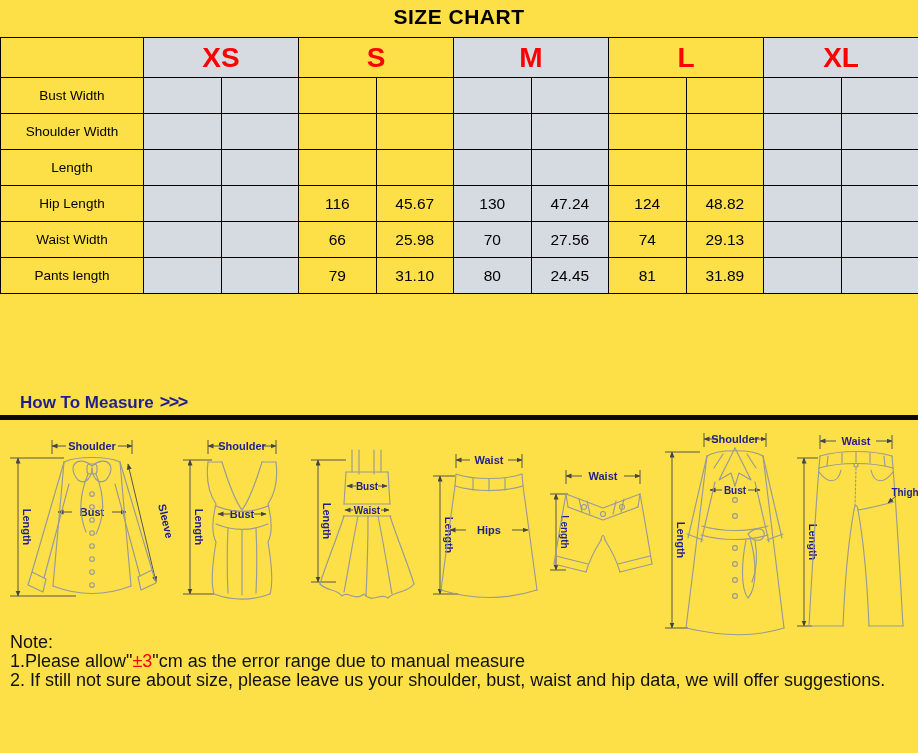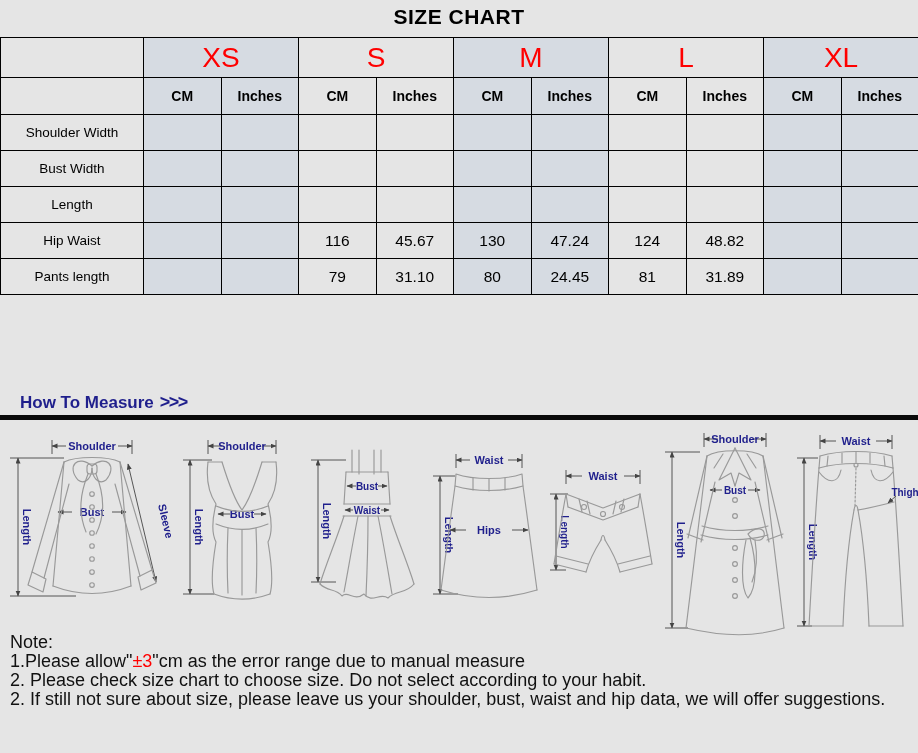--- a/index.html
+++ b/index.html
@@ -6,31 +6,31 @@
     --navy:#1f1f8c;
     --red:#ff0000;
     --shade:#d6dbe2;
     --ink:#000;
     --gline:#999999;
     --dline:#555555;
   }
   *{box-sizing:border-box;margin:0;padding:0;}
   html,body{background:#fff;}
   body{font-family:"Liberation Sans",sans-serif;color:var(--ink);}
-  .page{position:relative;width:918px;height:753px;background:#e5e5e5;overflow:hidden;}
+  .page{position:relative;width:918px;height:753px;background:#fde047;overflow:hidden;}
 
   
   .title{position:absolute;top:5px;left:0;width:918px;text-align:center;
          font-size:21px;font-weight:bold;letter-spacing:.5px;}
 
   
   .size-table{position:absolute;top:37px;left:0;width:918px;border-collapse:collapse;table-layout:fixed;}
   .size-table td{border:1px solid #000;text-align:center;vertical-align:middle;overflow:hidden;padding:0;}
   .size-table .shade{background:var(--shade);}
-  .size-row td.size{height:40px;font-size:28px;font-weight:normal;color:var(--red);margin-left:36px;}
+  .size-row td.size{height:40px;font-size:28px;font-weight:bold;color:var(--red);margin-left:36px;}
   .unit-row td{height:37px;font-size:14px;font-weight:bold;}
   .size-table tbody td{height:36px;font-size:15.5px;}
   .size-table tbody td.rowlabel{font-size:13.5px;}
 
   
   .measure-heading{position:absolute;top:392px;left:20px;color:var(--navy);
                    font-size:17px;font-weight:bold;white-space:nowrap;}
   .measure-heading .chev{font-weight:900;letter-spacing:-1.5px;margin-left:6px;font-size:18px;}
   .measure-rule{position:absolute;top:415px;left:0;width:918px;height:5px;background:#0a0a0a;}
 
@@ -71,84 +71,84 @@
     </colgroup>
     <thead>
       <tr class="size-row">
         <td class="rowlabel"></td>
         <td colspan="2" class="size shade">XS</td>
         <td colspan="2" class="size">S</td>
         <td colspan="2" class="size shade">M</td>
         <td colspan="2" class="size">L</td>
         <td colspan="2" class="size shade">XL</td>
       </tr>
-      <tr class="unit-row">
-        <td class="rowlabel"></td>
-        <td class="shade">CM</td>
-        <td class="shade">Inches</td>
-        <td>CM</td>
-        <td>Inches</td>
-        <td class="shade">CM</td>
-        <td class="shade">Inches</td>
-        <td>CM</td>
-        <td>Inches</td>
-        <td class="shade">CM</td>
-        <td class="shade">Inches</td>
-      </tr>
     </thead>
     <tbody>
         <tr>
+          <td class="rowlabel">Bust Width</td>
+          <td class="shade"></td>
+          <td class="shade"></td>
+          <td></td>
+          <td></td>
+          <td class="shade"></td>
+          <td class="shade"></td>
+          <td></td>
+          <td></td>
+          <td class="shade"></td>
+          <td class="shade"></td>
+        </tr>
+        <tr>
           <td class="rowlabel">Shoulder Width</td>
           <td class="shade"></td>
           <td class="shade"></td>
           <td></td>
           <td></td>
           <td class="shade"></td>
           <td class="shade"></td>
           <td></td>
           <td></td>
           <td class="shade"></td>
           <td class="shade"></td>
         </tr>
         <tr>
-          <td class="rowlabel">Bust Width</td>
-          <td class="shade"></td>
-          <td class="shade"></td>
-          <td></td>
-          <td></td>
-          <td class="shade"></td>
-          <td class="shade"></td>
-          <td></td>
-          <td></td>
-          <td class="shade"></td>
-          <td class="shade"></td>
-        </tr>
-        <tr>
           <td class="rowlabel">Length</td>
           <td class="shade"></td>
           <td class="shade"></td>
           <td></td>
           <td></td>
           <td class="shade"></td>
           <td class="shade"></td>
           <td></td>
           <td></td>
           <td class="shade"></td>
           <td class="shade"></td>
         </tr>
         <tr>
-          <td class="rowlabel">Hip Waist</td>
+          <td class="rowlabel">Hip Length</td>
           <td class="shade"></td>
           <td class="shade"></td>
           <td>116</td>
           <td>45.67</td>
           <td class="shade">130</td>
           <td class="shade">47.24</td>
           <td>124</td>
           <td>48.82</td>
+          <td class="shade"></td>
+          <td class="shade"></td>
+        </tr>
+        <tr>
+          <td class="rowlabel">Waist Width</td>
+          <td class="shade"></td>
+          <td class="shade"></td>
+          <td>66</td>
+          <td>25.98</td>
+          <td class="shade">70</td>
+          <td class="shade">27.56</td>
+          <td>74</td>
+          <td>29.13</td>
           <td class="shade"></td>
           <td class="shade"></td>
         </tr>
         <tr>
           <td class="rowlabel">Pants length</td>
           <td class="shade"></td>
           <td class="shade"></td>
           <td>79</td>
           <td>31.10</td>
           <td class="shade">80</td>
@@ -399,17 +399,16 @@
       <path class="g" d="M101,36 C105,85 108,140 111,194"></path>
       <path class="g" d="M66,78 C78,76 90,73 102,70"></path>
       <line class="d" x1="104" y1="64" x2="96" y2="71" marker-end="url(#mE)"></line>
       <text class="lab sm" x="113" y="64">Thigh</text>
     </svg>
   </div>
 
   <div class="notes">
     <div>Note:</div>
     <div><span>1.Please allow"</span><span class="red">±3</span><span>"cm as the error range due to manual measure</span></div>
-    <div>2. Please check size chart to choose size. Do not select according to your habit.</div>
     <div>2. If still not sure about size, please leave us your shoulder, bust, waist and hip data, we will offer suggestions.</div>
   </div>
 
 </div>
 
 </body></html>

